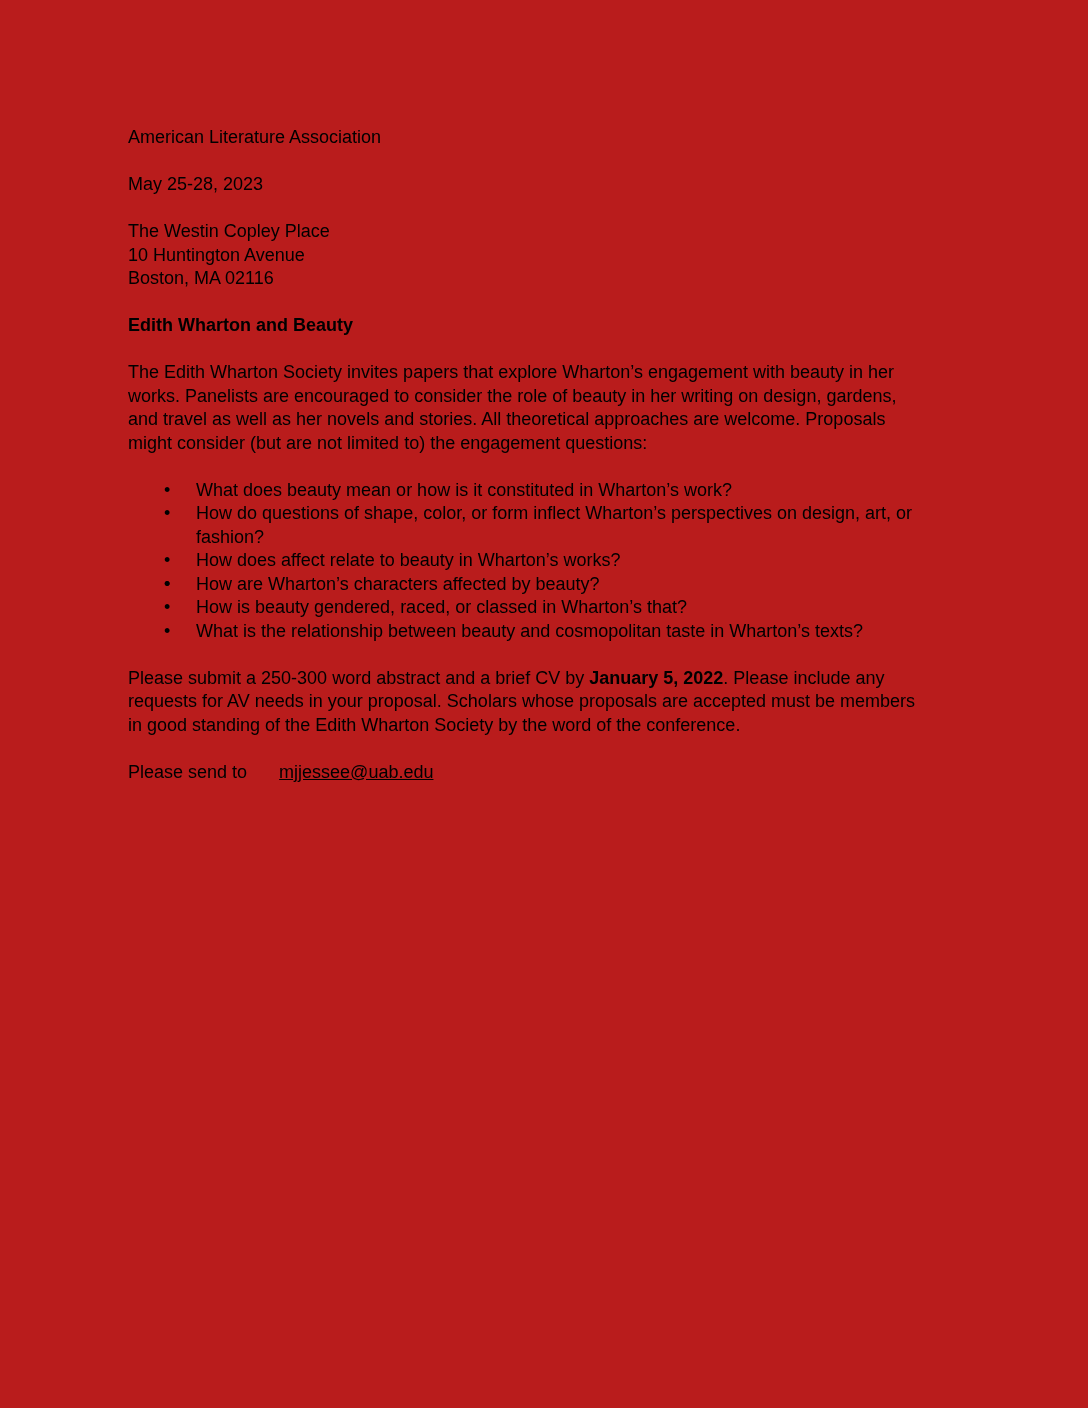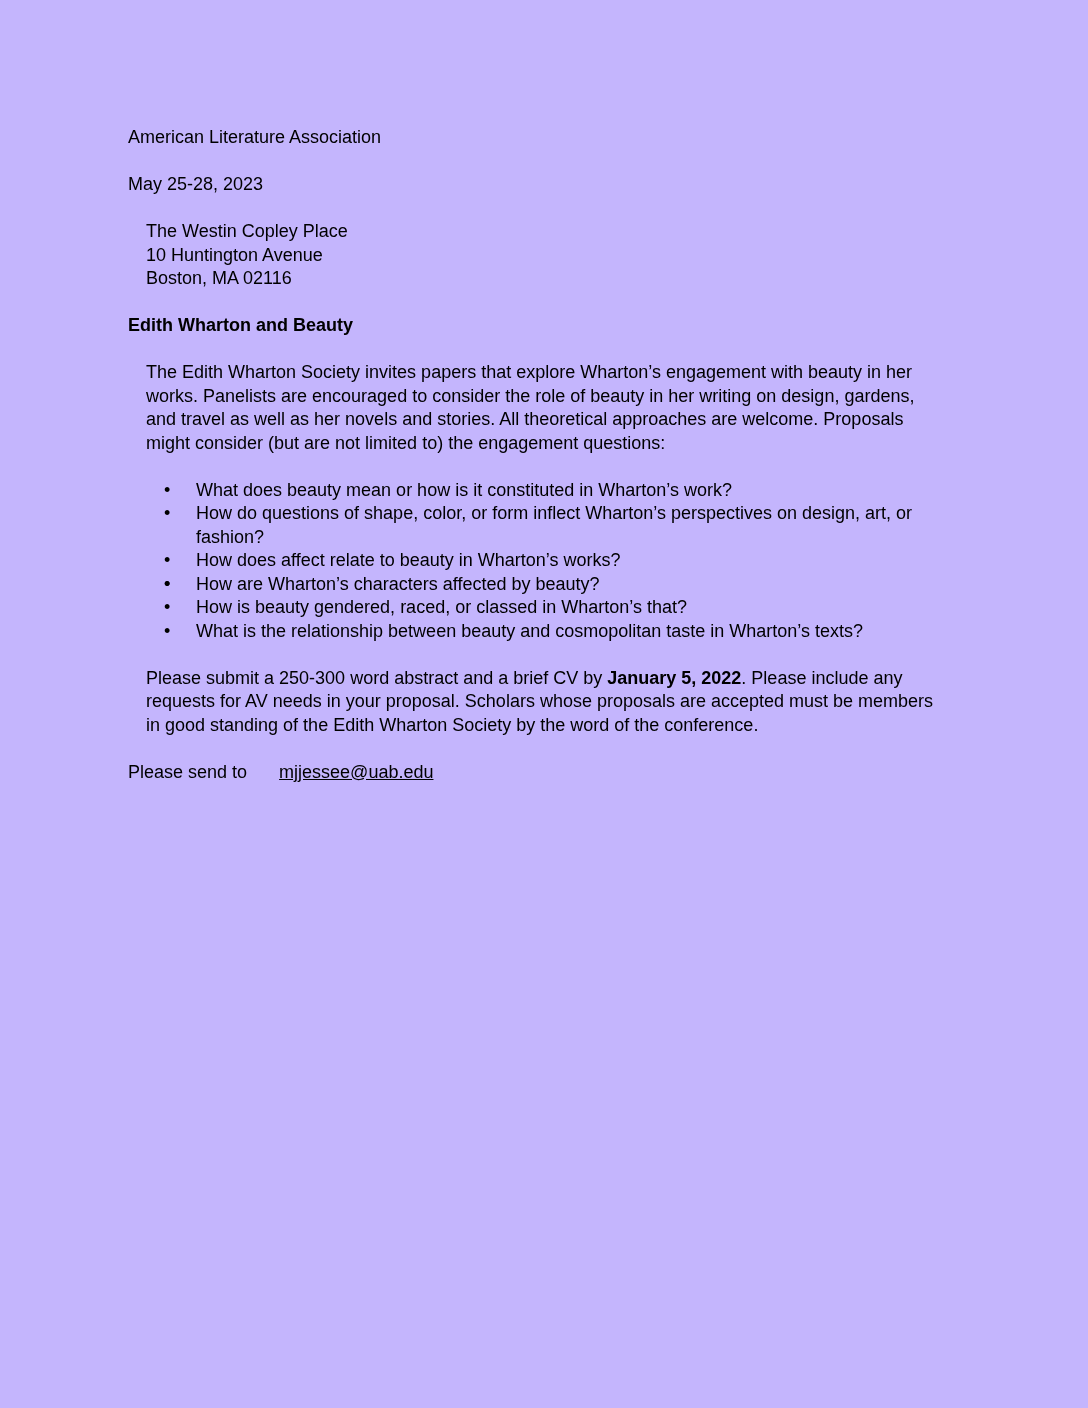--- a/index.html
+++ b/index.html
@@ -6,30 +6,30 @@
   html, body {
     margin: 0;
     padding: 0;
     background: #ffffff;
   }
   .page {
     position: relative;
     width: 1088px;
     height: 1408px;
     box-sizing: border-box;
-    background: #c4b5fd;
+    background: #b91c1c;
     color: #000000;
     padding: 126px 118px 0 128px;
     font-family: "Liberation Sans", "DejaVu Sans", sans-serif;
     font-size: 18px;
     line-height: 23.5px;
     overflow: hidden;
   }
   .p { margin: 0 0 23.5px 0; }
-  .ln { white-space: nowrap; margin-left: 18px; }
+  .ln { white-space: nowrap; }
   .bold { font-weight: bold; }
   
   .semibold { text-shadow: 0.45px 0 0 currentColor; }
   .list { margin-bottom: 23.5px; }
   .li {
     position: relative;
     padding-left: 68px;
     max-width: 840px;
     box-sizing: border-box;
   }

